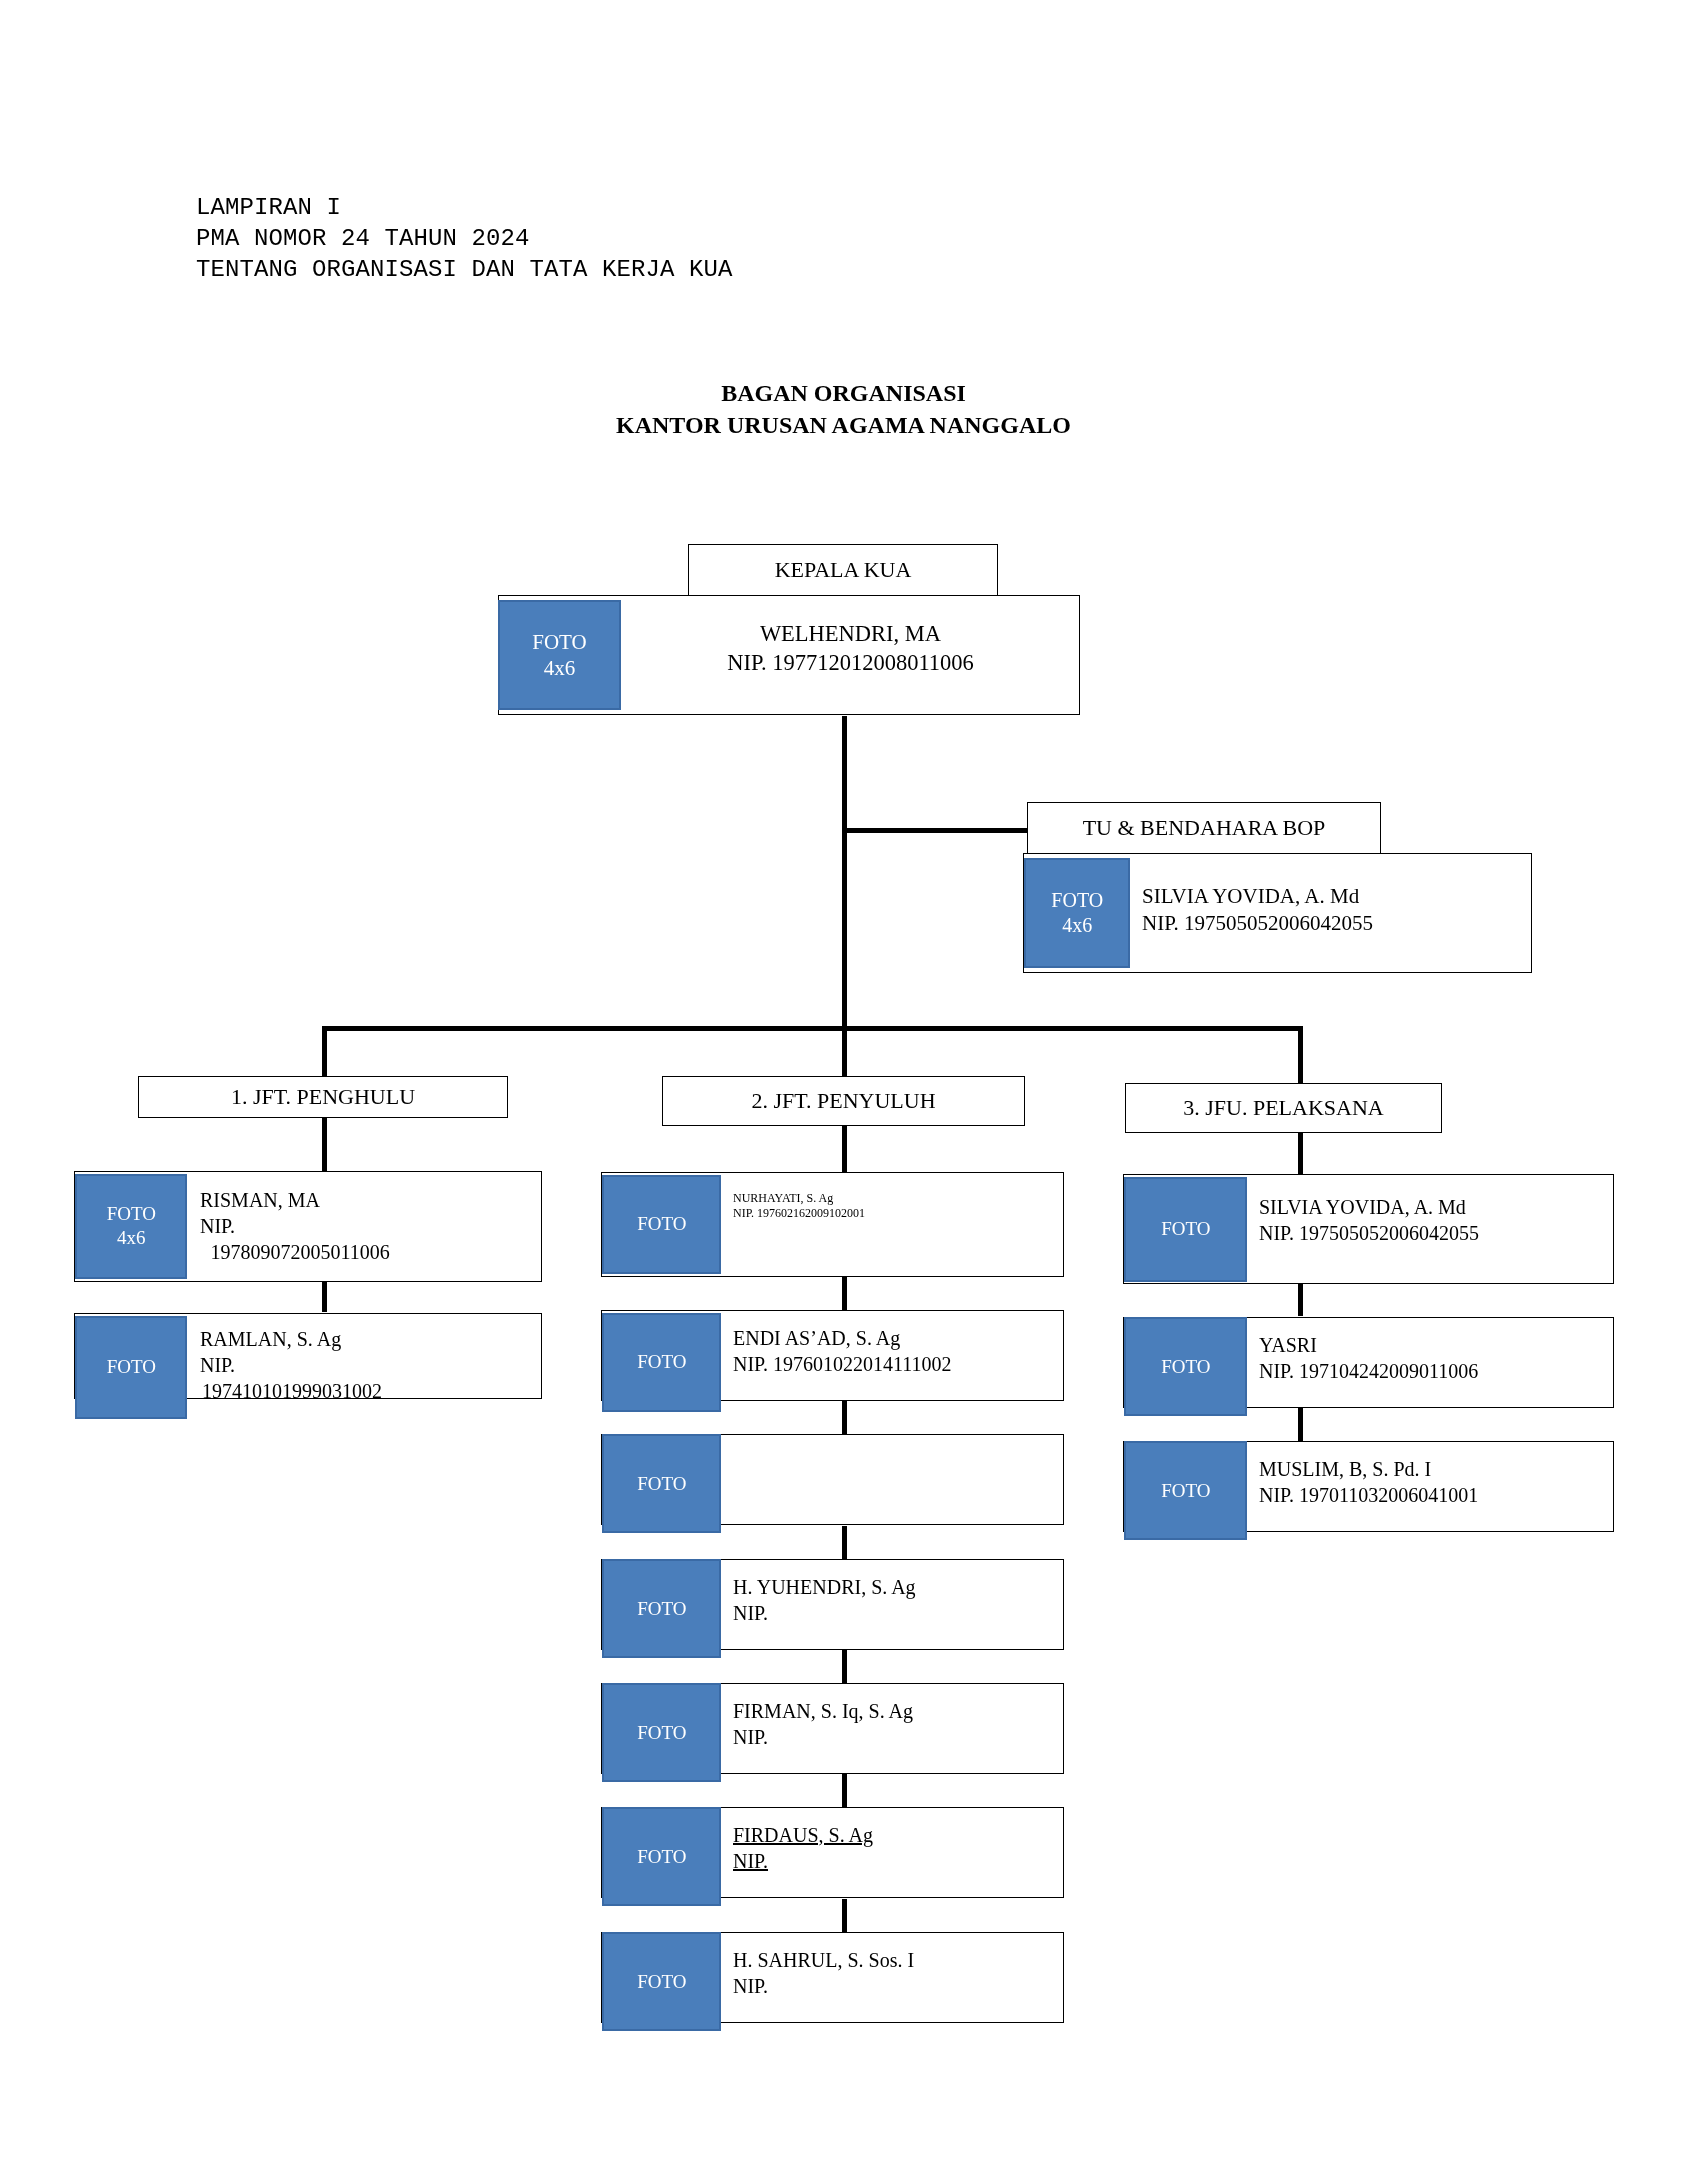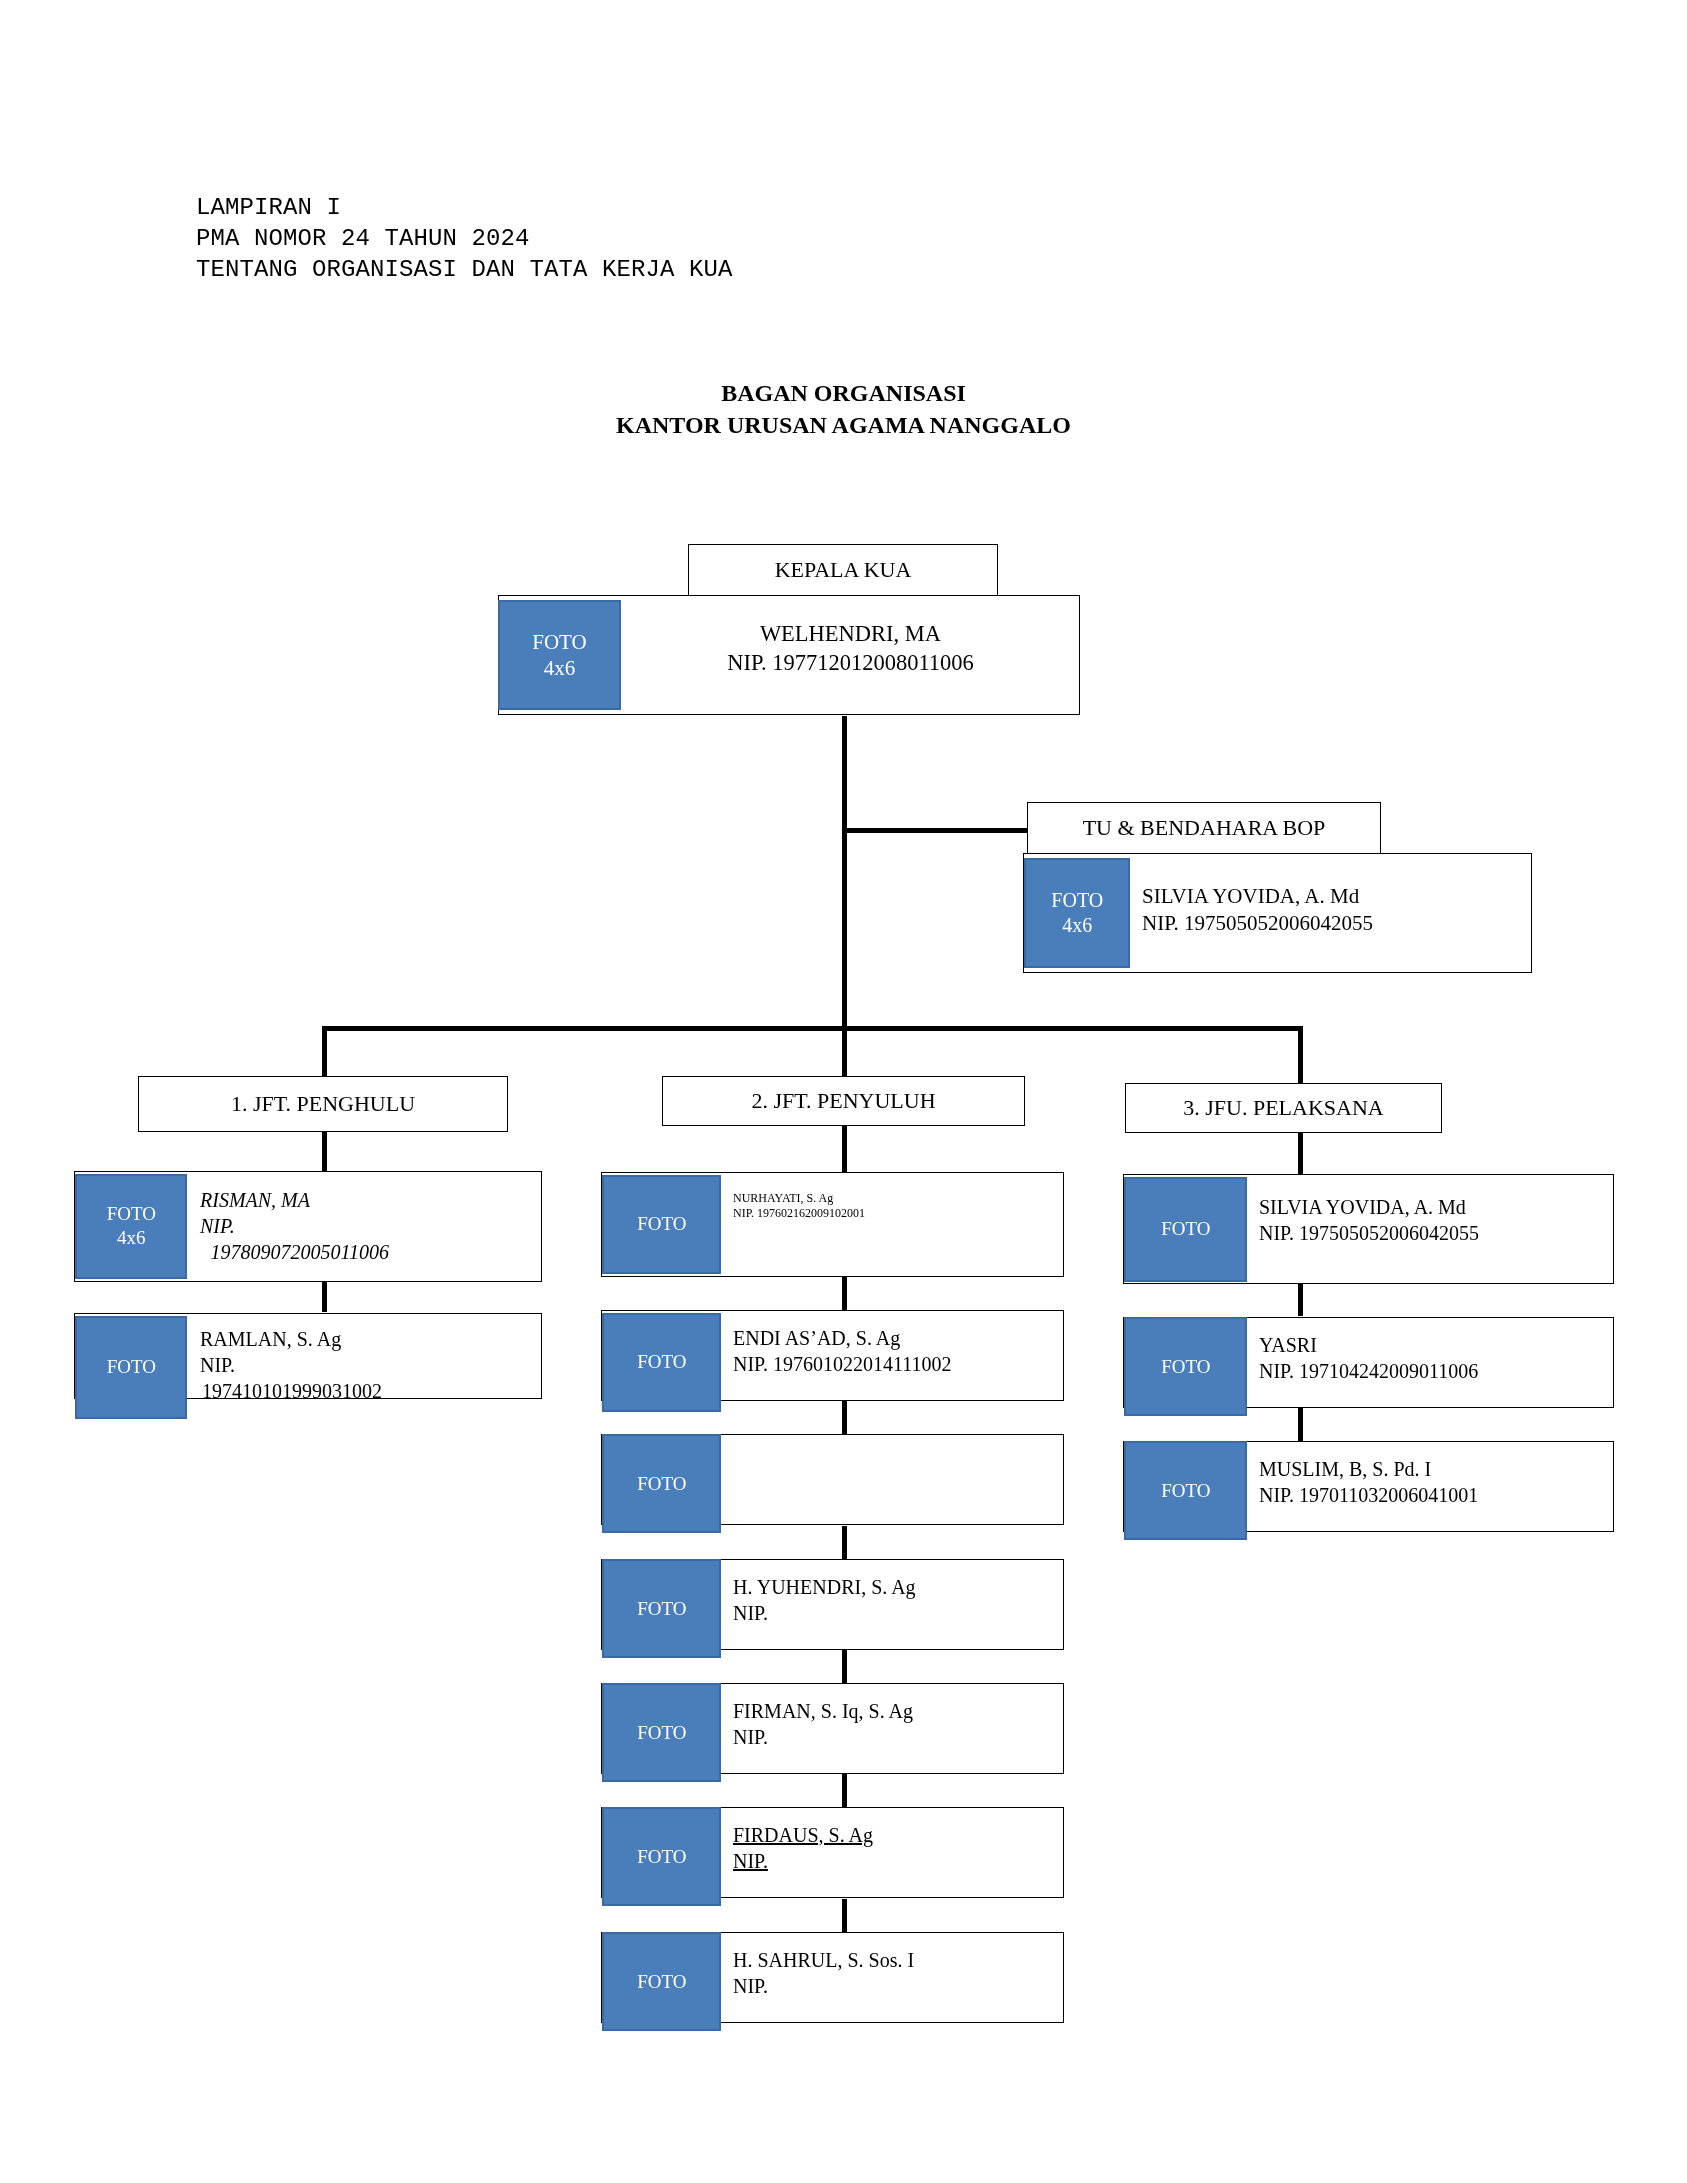--- a/index.html
+++ b/index.html
@@ -159,31 +159,31 @@
   <div class="photo f-30" style="left:1.3px; top:5.3px; width:106px; height:110px;">
     <span>FOTO</span>
     <span>4x6</span>
   </div>
   <div class="ptext f-32" style="left:119px; top:30px; width:377px; font-size:21px;">
     <span class="pname">SILVIA YOVIDA, A. Md</span>
     <span class="pnip">NIP. 197505052006042055</span>
   </div>
 </div>
 
-<div class="title-box" style="left:138px; top:1076px; width:370px; height:56px;">
+<div class="title-box" style="left:138px; top:1076px; width:370px; height:42px;">
   <span>1.  JFT. PENGHULU</span>
 </div>
 
 <div class="person" style="left:74px; top:1171px; width:468px; height:111px;">
   <div class="pbox" style="width:468px; height:111px;"></div>
   <div class="photo f-29" style="left:1.3px; top:2.6px; width:112px; height:105px;">
     <span>FOTO</span>
     <span>4x6</span>
   </div>
-  <div class="ptext f-30" style="left:126px; top:16px; width:337px; font-size:20px;font-style:italic;">
+  <div class="ptext f-30" style="left:126px; top:16px; width:337px; font-size:20px;">
     <span class="pname">RISMAN, MA</span>
     <span class="pnip">NIP.</span>
     <span class="pnip" style="display:block; margin-left:10.6px;">197809072005011006</span>
   </div>
 </div>
 
 <div class="person" style="left:74px; top:1313px; width:468px; height:86px;">
   <div class="pbox" style="width:468px; height:86px;"></div>
   <div class="photo f-29" style="left:1.3px; top:2.6px; width:112px; height:103px;">
     <span>FOTO</span>

